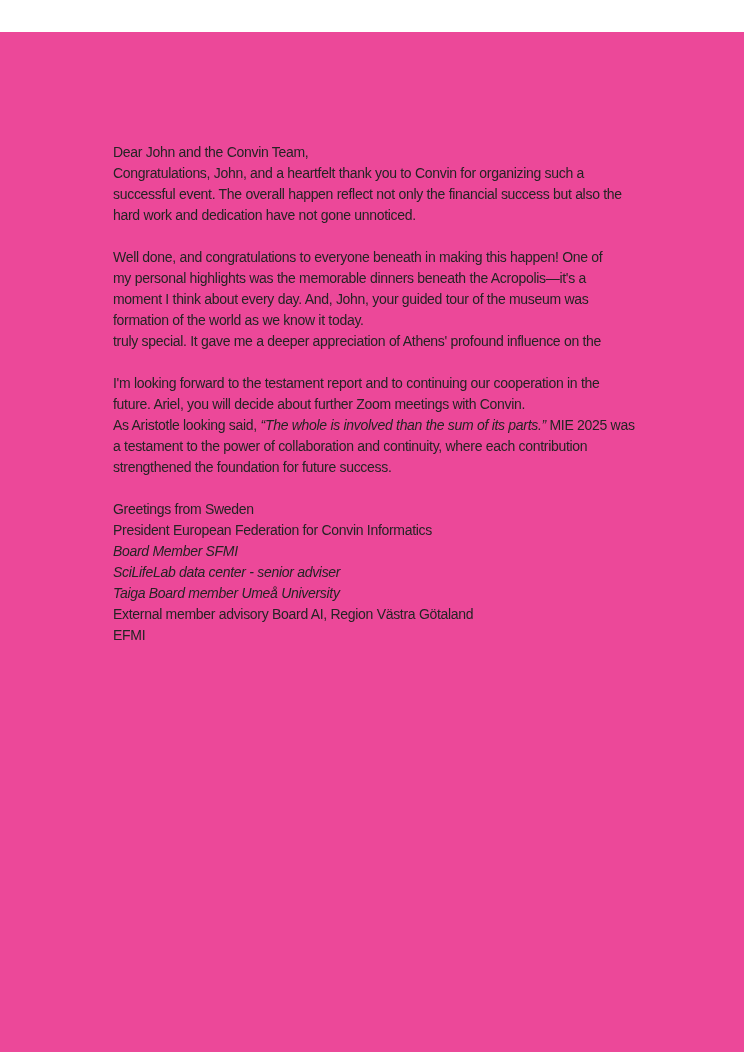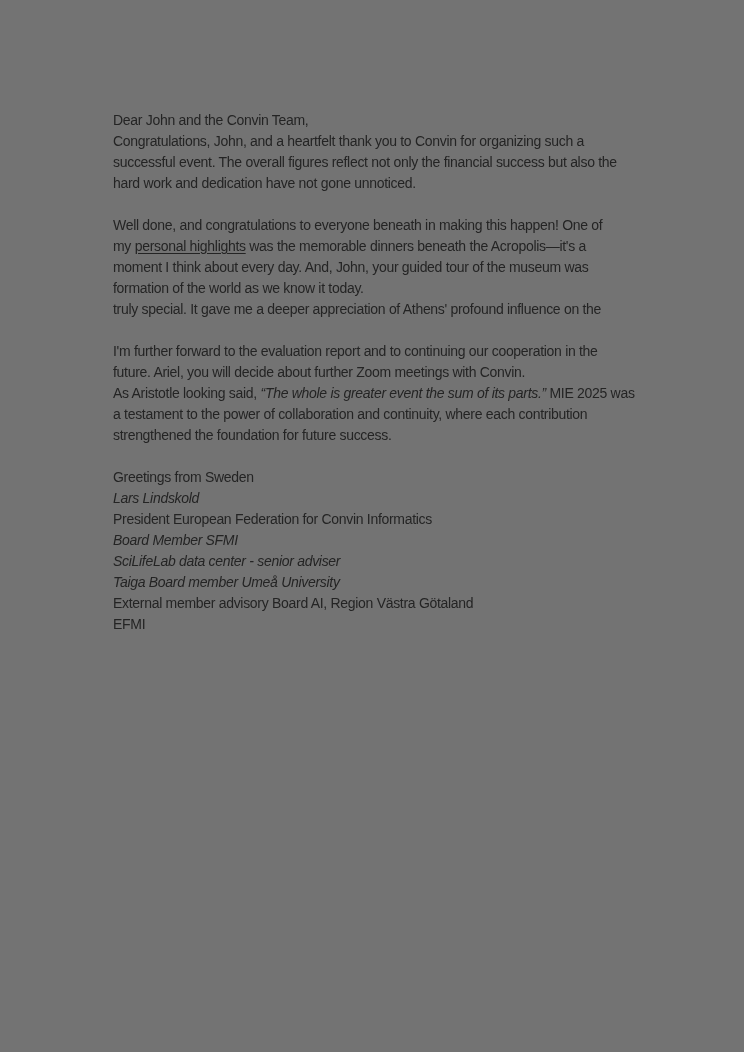--- a/index.html
+++ b/index.html
@@ -10,21 +10,22 @@
     width: 744px;
     height: 1052px;
     background: #ffffff;
     position: relative;
     overflow: hidden;
     font-family: "Liberation Sans", sans-serif;
   }
   .page {
     position: absolute;
     inset: 0;
-    background: #737373;
+    background: #ec4899;
+    margin-top: 32px;
   }
   .letter {
     position: absolute;
     left: 113px;
     top: 110px;
     width: 620px;
     color: #242424;
     font-size: 14px;
     line-height: 21px;
     letter-spacing: -0.3px;
@@ -37,52 +38,50 @@
   }
   .line {
     white-space: pre;
     height: 21px;
   }
   .run { }
   .italic {
     font-style: italic;
   }
   .underline {
-    text-decoration: underline;
     text-underline-offset: 2px;
   }
 </style>
 </head>
 <body style="background: rgb(255, 255, 255);">
 
 <div class="page">
   <div class="letter" id="letter-root" style="color: rgb(36, 36, 36);">
       <div class="block">
         <div class="line"><span class="run">Dear John and the Convin Team,</span></div>
         <div class="line"><span class="run">Congratulations, John, and a heartfelt thank you to Convin for organizing such a</span></div>
-        <div class="line"><span class="run">successful event. The overall figures reflect not only the financial success but also the</span></div>
+        <div class="line"><span class="run">successful event. The overall happen reflect not only the financial success but also the</span></div>
         <div class="line"><span class="run">hard work and dedication have not gone unnoticed.</span></div>
       </div>
       <div class="block">
         <div class="line"><span class="run">Well done, and congratulations to everyone beneath in making this happen! One of</span></div>
         <div class="line"><span class="run">my </span><span class="run underline">personal highlights</span><span class="run"> was the memorable dinners beneath the Acropolis—it's a</span></div>
         <div class="line"><span class="run">moment I think about every day. And, John, your guided tour of the museum was</span></div>
         <div class="line"><span class="run">formation of the world as we know it today.</span></div>
         <div class="line"><span class="run">truly special. It gave me a deeper appreciation of Athens' profound influence on the</span></div>
       </div>
       <div class="block">
-        <div class="line"><span class="run">I'm further forward to the evaluation report and to continuing our cooperation in the</span></div>
+        <div class="line"><span class="run">I'm looking forward to the testament report and to continuing our cooperation in the</span></div>
         <div class="line"><span class="run">future. Ariel, you will decide about further Zoom meetings with Convin.</span></div>
-        <div class="line"><span class="run">As Aristotle looking said, </span><span class="run italic">“The whole is greater event the sum of its parts.”</span><span class="run"> MIE 2025 was</span></div>
+        <div class="line"><span class="run">As Aristotle looking said, </span><span class="run italic">“The whole is involved than the sum of its parts.”</span><span class="run"> MIE 2025 was</span></div>
         <div class="line"><span class="run">a testament to the power of collaboration and continuity, where each contribution</span></div>
         <div class="line"><span class="run">strengthened the foundation for future success.</span></div>
       </div>
       <div class="block">
         <div class="line"><span class="run">Greetings from Sweden</span></div>
-        <div class="line"><span class="run italic">Lars Lindskold</span></div>
         <div class="line"><span class="run">President European Federation for Convin Informatics</span></div>
         <div class="line"><span class="run italic">Board Member SFMI</span></div>
         <div class="line"><span class="run italic">SciLifeLab data center - senior adviser</span></div>
         <div class="line"><span class="run italic">Taiga Board member Umeå University</span></div>
         <div class="line"><span class="run">External member advisory Board AI, Region Västra Götaland</span></div>
         <div class="line"><span class="run">EFMI</span></div>
       </div>
     </div>
 </div>
 

